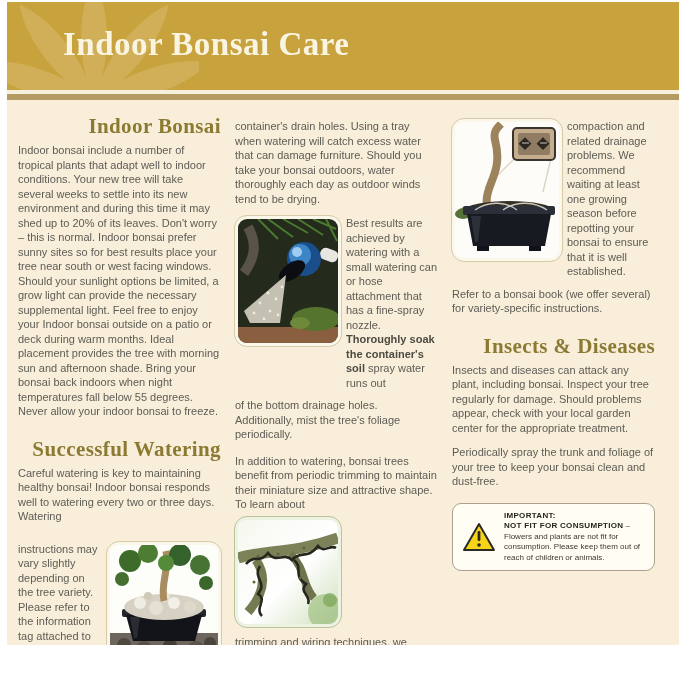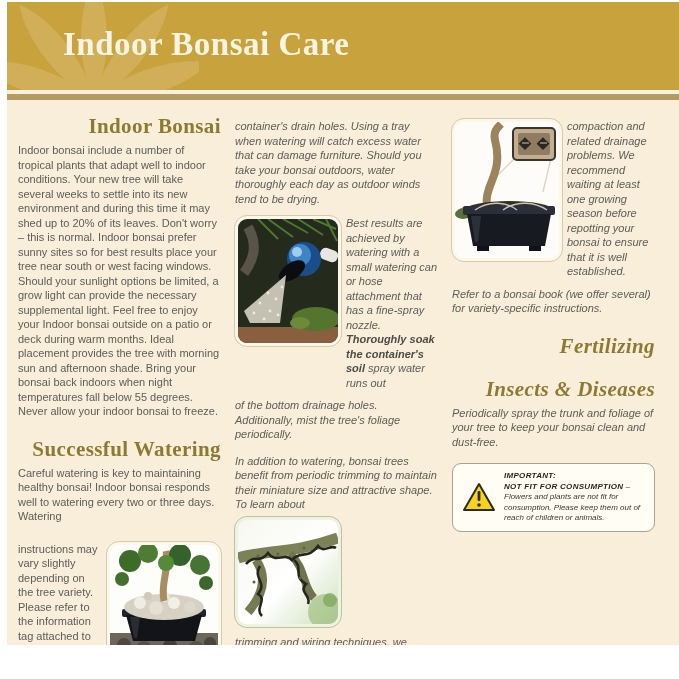--- a/index.html
+++ b/index.html
@@ -12,21 +12,21 @@
   .header{position:relative;height:88px;background:#c8a23c;overflow:hidden;
           border-bottom:4px solid #f6f0dc;box-shadow:0 6px 0 #b49a63;}
   .motif{position:absolute;left:-18px;top:-28px;width:210px;height:210px;opacity:.9;}
   .title{position:absolute;left:56px;top:24px;font-family:"Liberation Serif",serif;
          font-size:33px;font-weight:bold;color:#faf5e2;letter-spacing:.5px;}
 
   
   .content{position:absolute;top:100px;left:0;right:0;bottom:0;
            display:flex;gap:14px;padding:12px 12px 0 11px;overflow:hidden;}
   .col{flex:0 0 203px;width:203px;}
-  .col2,.col3{padding-top:5px;font-style:italic;}
+  .col2,.col3{padding-top:5px;}
 
   h2{font-family:"Liberation Serif",serif;font-weight:bold;color:#8c7a33;
      font-size:21px;margin:18px 0 4px;letter-spacing:.4px;text-align:right;}
   h2.first{margin-top:0;}
   p,.beside{font-size:11px;line-height:14.5px;color:#5d5c55;margin:0 0 10px;}
   .beside{margin:0;}
   b{color:#4c4b44;}
 
   .media{display:flex;gap:5px;margin:3px 0 8px;align-items:flex-start;}
   .media .beside{flex:1;}
@@ -222,23 +222,23 @@
               <rect x="66" y="17" width="9" height="9" fill="#2b2620" transform="rotate(45 70 21)"></rect>
               <rect x="84" y="17" width="9" height="9" fill="#2b2620" transform="rotate(45 88 21)"></rect>
               <line x1="67" y1="21" x2="74" y2="21" stroke="#c9c6bf" stroke-width="1"></line>
               <line x1="85" y1="21" x2="92" y2="21" stroke="#c9c6bf" stroke-width="1"></line>
             </svg>
           </div>
           <div class="beside">compaction and related drainage problems. We recommend waiting at least one growing season before repotting your bonsai to ensure that it is well established.</div>
         </div>
         <p>Refer to a bonsai book (we offer several) for variety-specific instructions.</p>
 
-        <h2>Fertilizing</h2>
 
         <h2>Insects &amp; Diseases</h2>
+        <p>Insects and diseases can attack any plant, including bonsai. Inspect your tree regularly for damage. Should problems appear, check with your local garden center for the appropriate treatment.</p>
         <p>Periodically spray the trunk and foliage of your tree to keep your bonsai clean and dust-free.</p>
 
         <div class="warnbox">
           <svg class="warnicon" width="34" height="30" viewBox="0 0 34 30">
             <polygon points="17,2 32,28 2,28" fill="#f7d319" stroke="#2b2b23" stroke-width="2" stroke-linejoin="round"></polygon>
             <rect x="15.6" y="9" width="2.8" height="10" rx="1.2" fill="#2b2b23"></rect>
             <circle cx="17" cy="23" r="1.8" fill="#2b2b23"></circle>
           </svg>
           <div class="warntext">
             <span class="lbl">IMPORTANT:</span><br>

